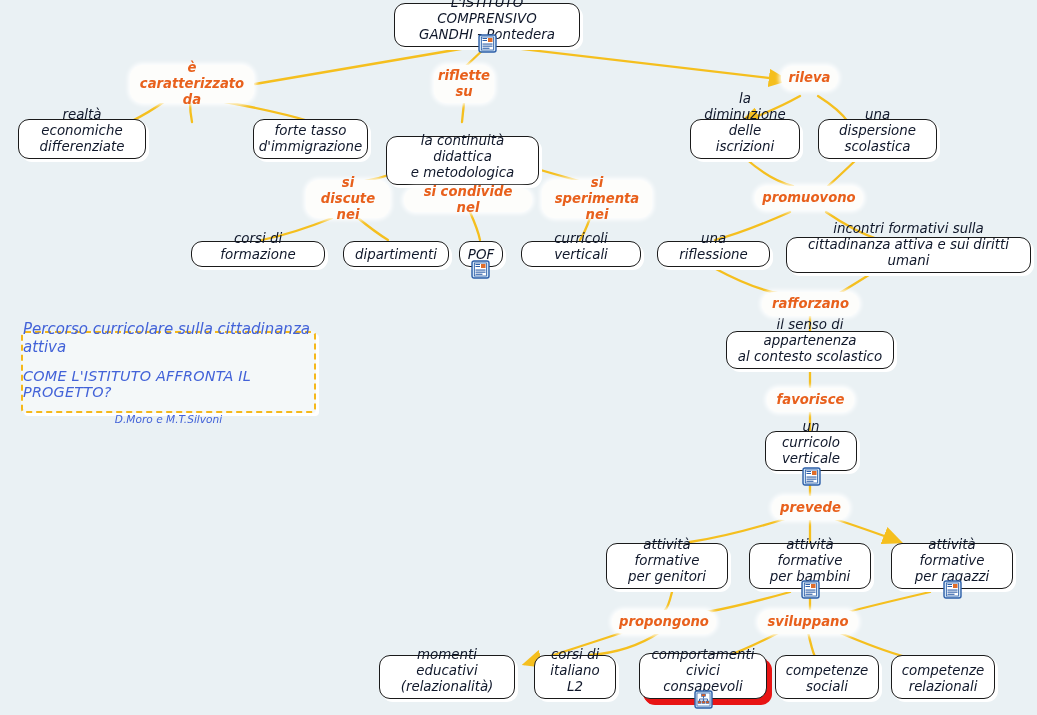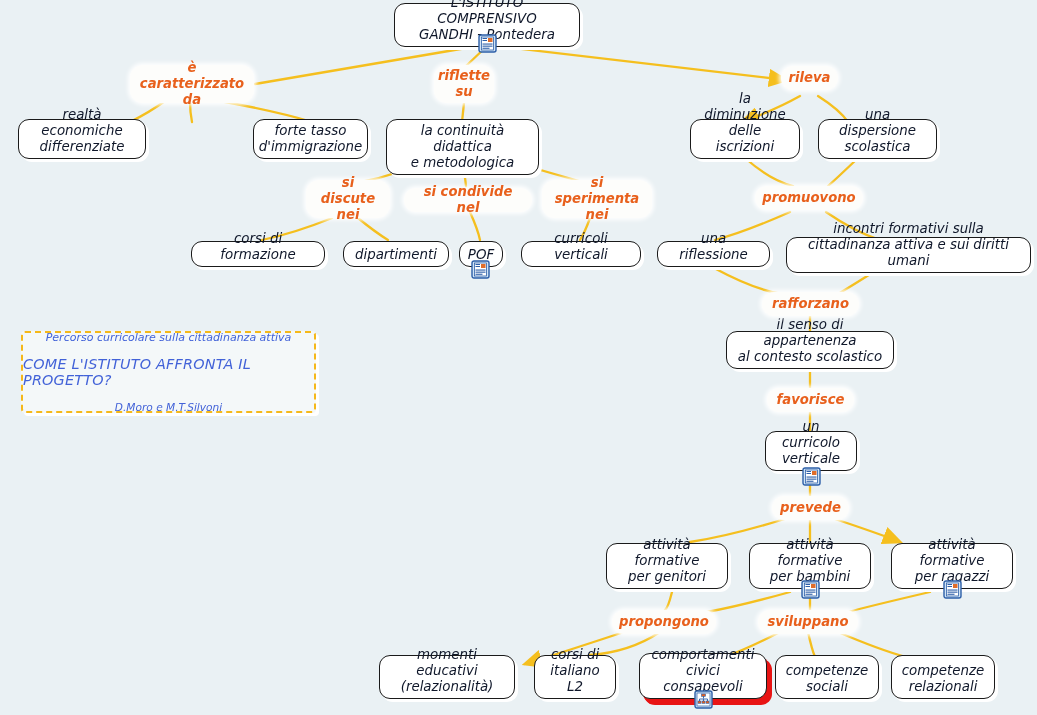--- a/index.html
+++ b/index.html
@@ -62,21 +62,21 @@
     box-sizing:border-box;
     background:#f4f8f9;
     border:2px dashed #f5b81a;
     border-radius:4px;
     display:flex;flex-direction:column;
     align-items:center;justify-content:center;
     color:#4262d8;
     font-style:italic;
     box-shadow:3px 3px 0 0 #ffffff;
   }
-  .legend .l1{font-size:11px;margin-bottom:12px;}
+  .legend .l1{font-size:15px;margin-bottom:12px;}
   .legend .l2{font-size:14.4px;margin-bottom:13px;letter-spacing:.2px;}
   .legend .l3{font-size:10.6px;}
 </style>
 </head>
 <body>
 
 <div id="canvas">
 
   <svg class="links" viewBox="0 0 1037 715">
     <defs>
@@ -162,21 +162,21 @@
         </g>
       </svg>
   </div>
 
   <div class="node" style="left:18px;top:119px;width:128px;height:40px;">
     <span>realtà economiche<br>differenziate</span>
   </div>
   <div class="node" style="left:253px;top:119px;width:115px;height:40px;">
     <span>forte tasso<br>d'immigrazione</span>
   </div>
-  <div class="node" style="left:386px;top:119px;width:153px;height:56px;">
+  <div class="node" style="left:386px;top:136px;width:153px;height:49px;">
     <span>la continuità didattica<br>e metodologica</span>
   </div>
 
   <div class="node" style="left:690px;top:119px;width:110px;height:40px;">
     <span>la diminuzione<br>delle iscrizioni</span>
   </div>
   <div class="node" style="left:818px;top:119px;width:119px;height:40px;">
     <span>una dispersione<br>scolastica</span>
   </div>
 

